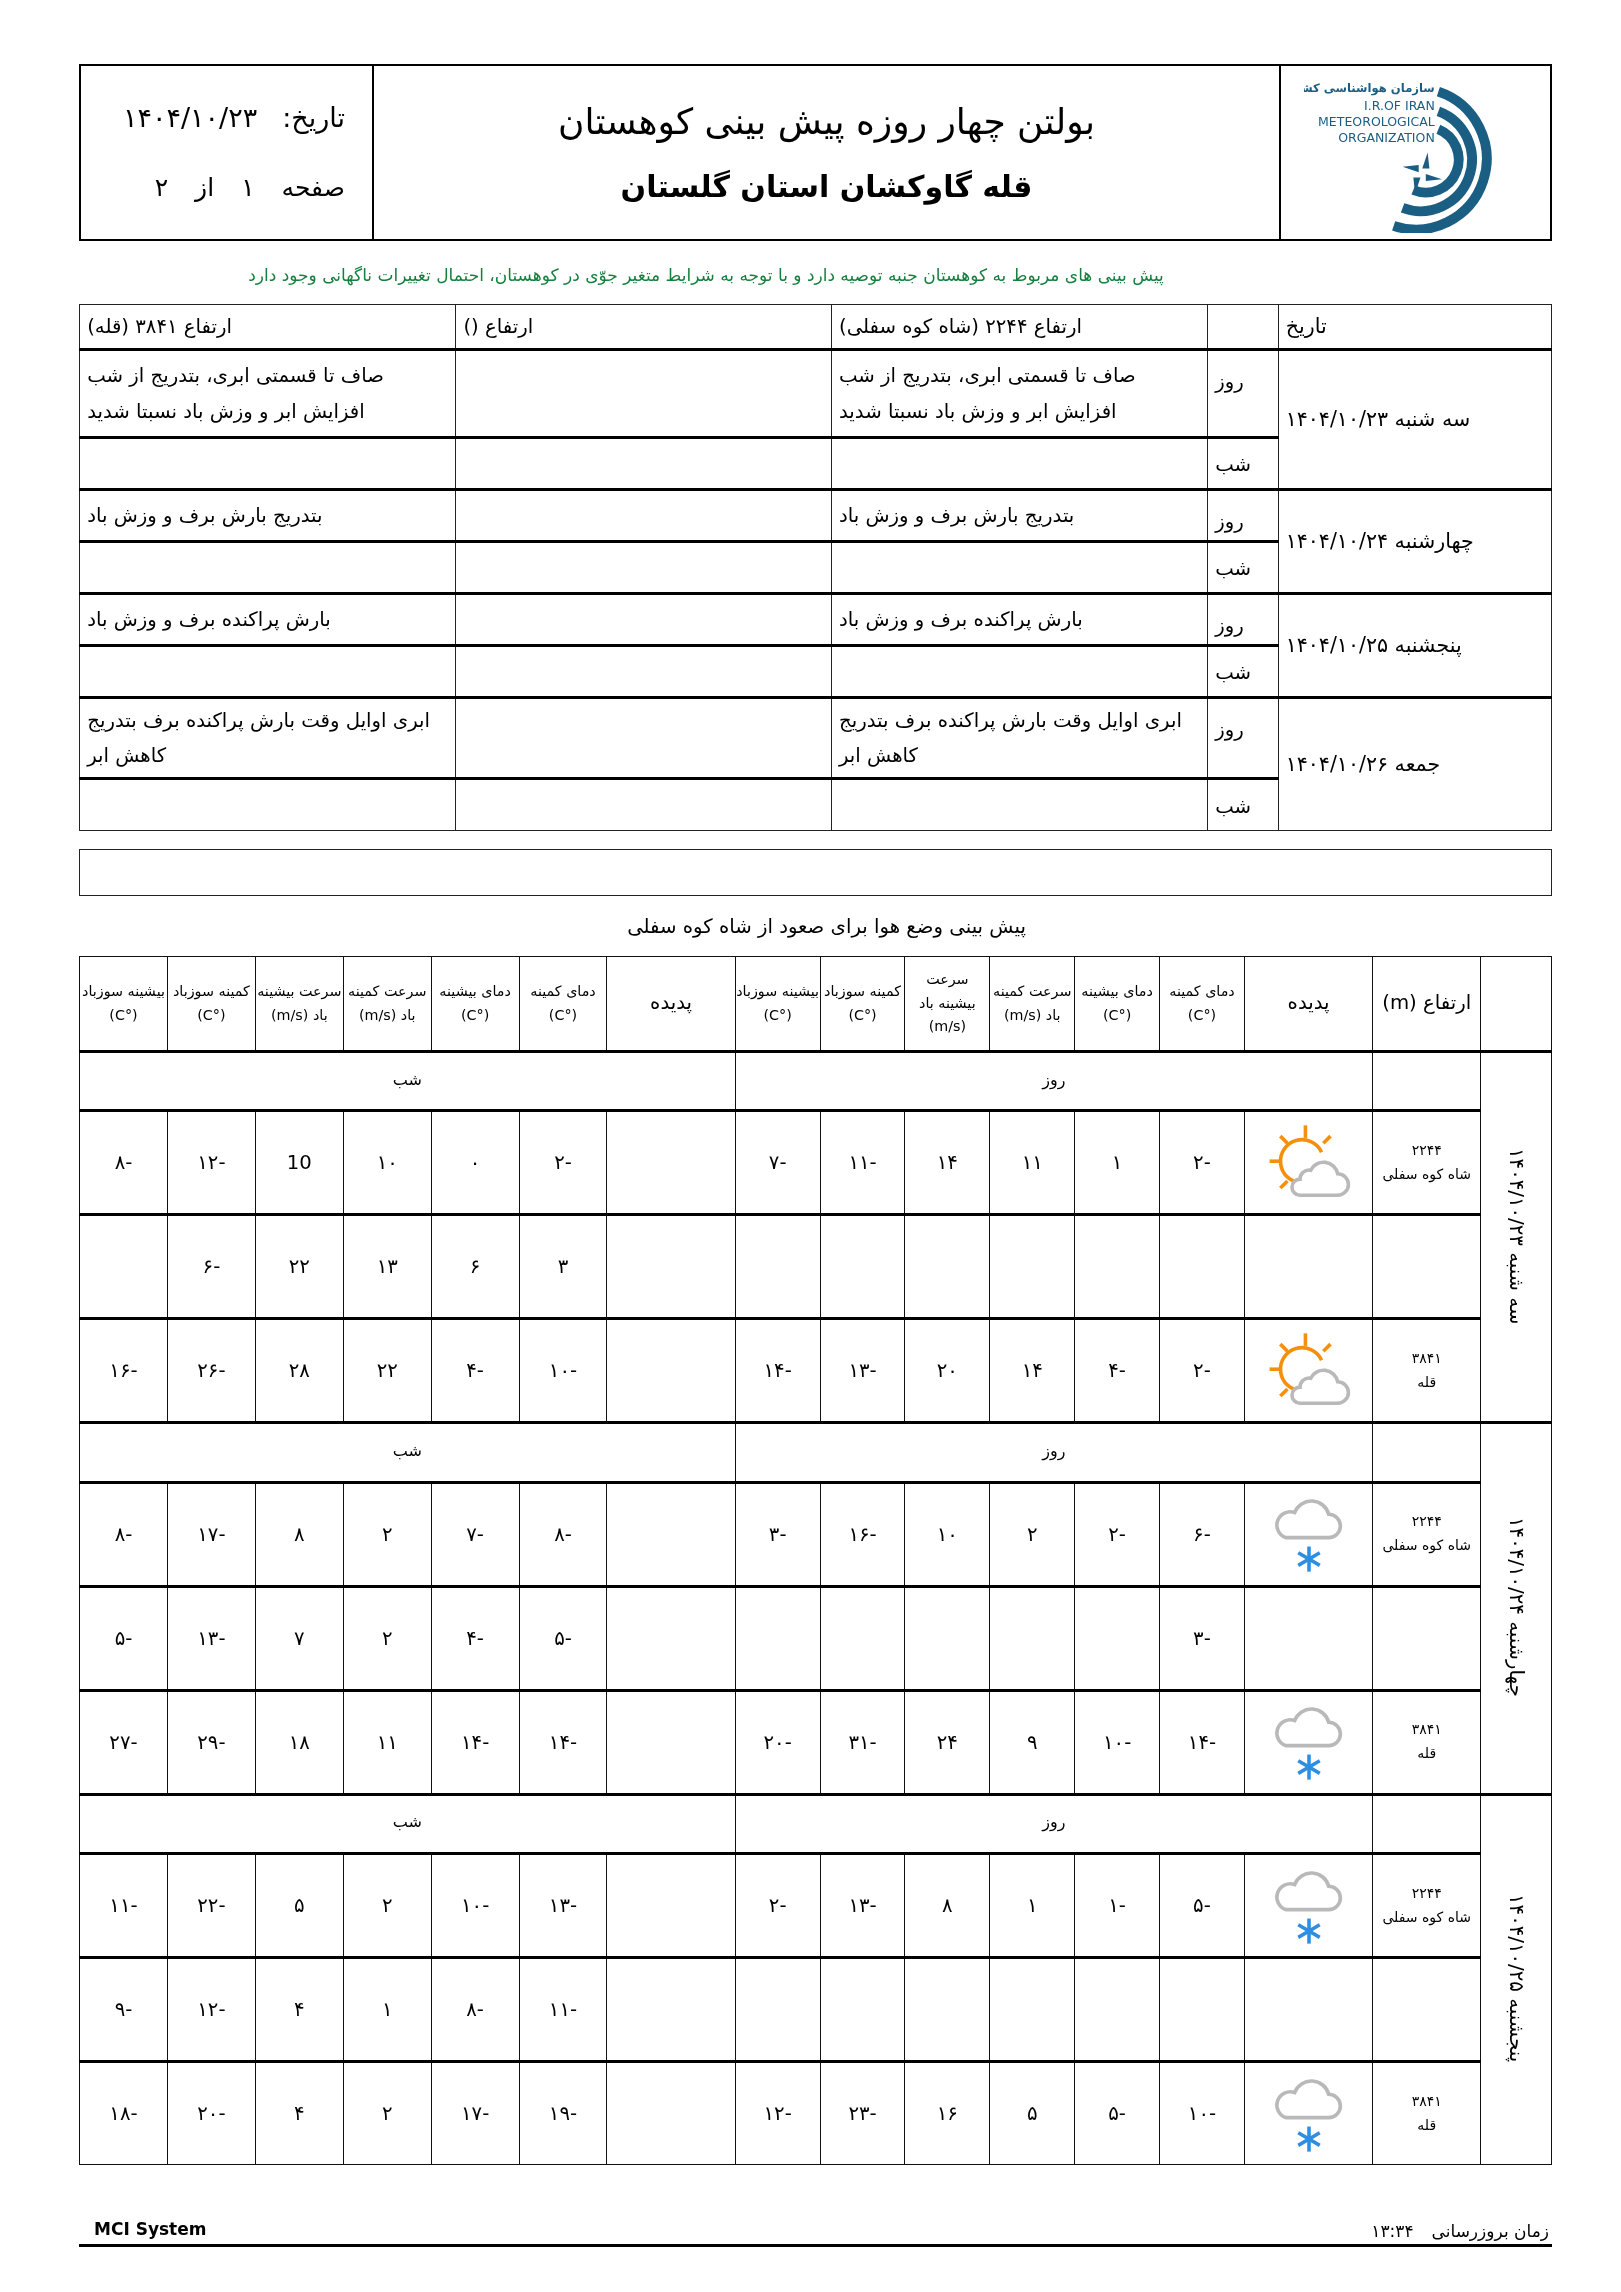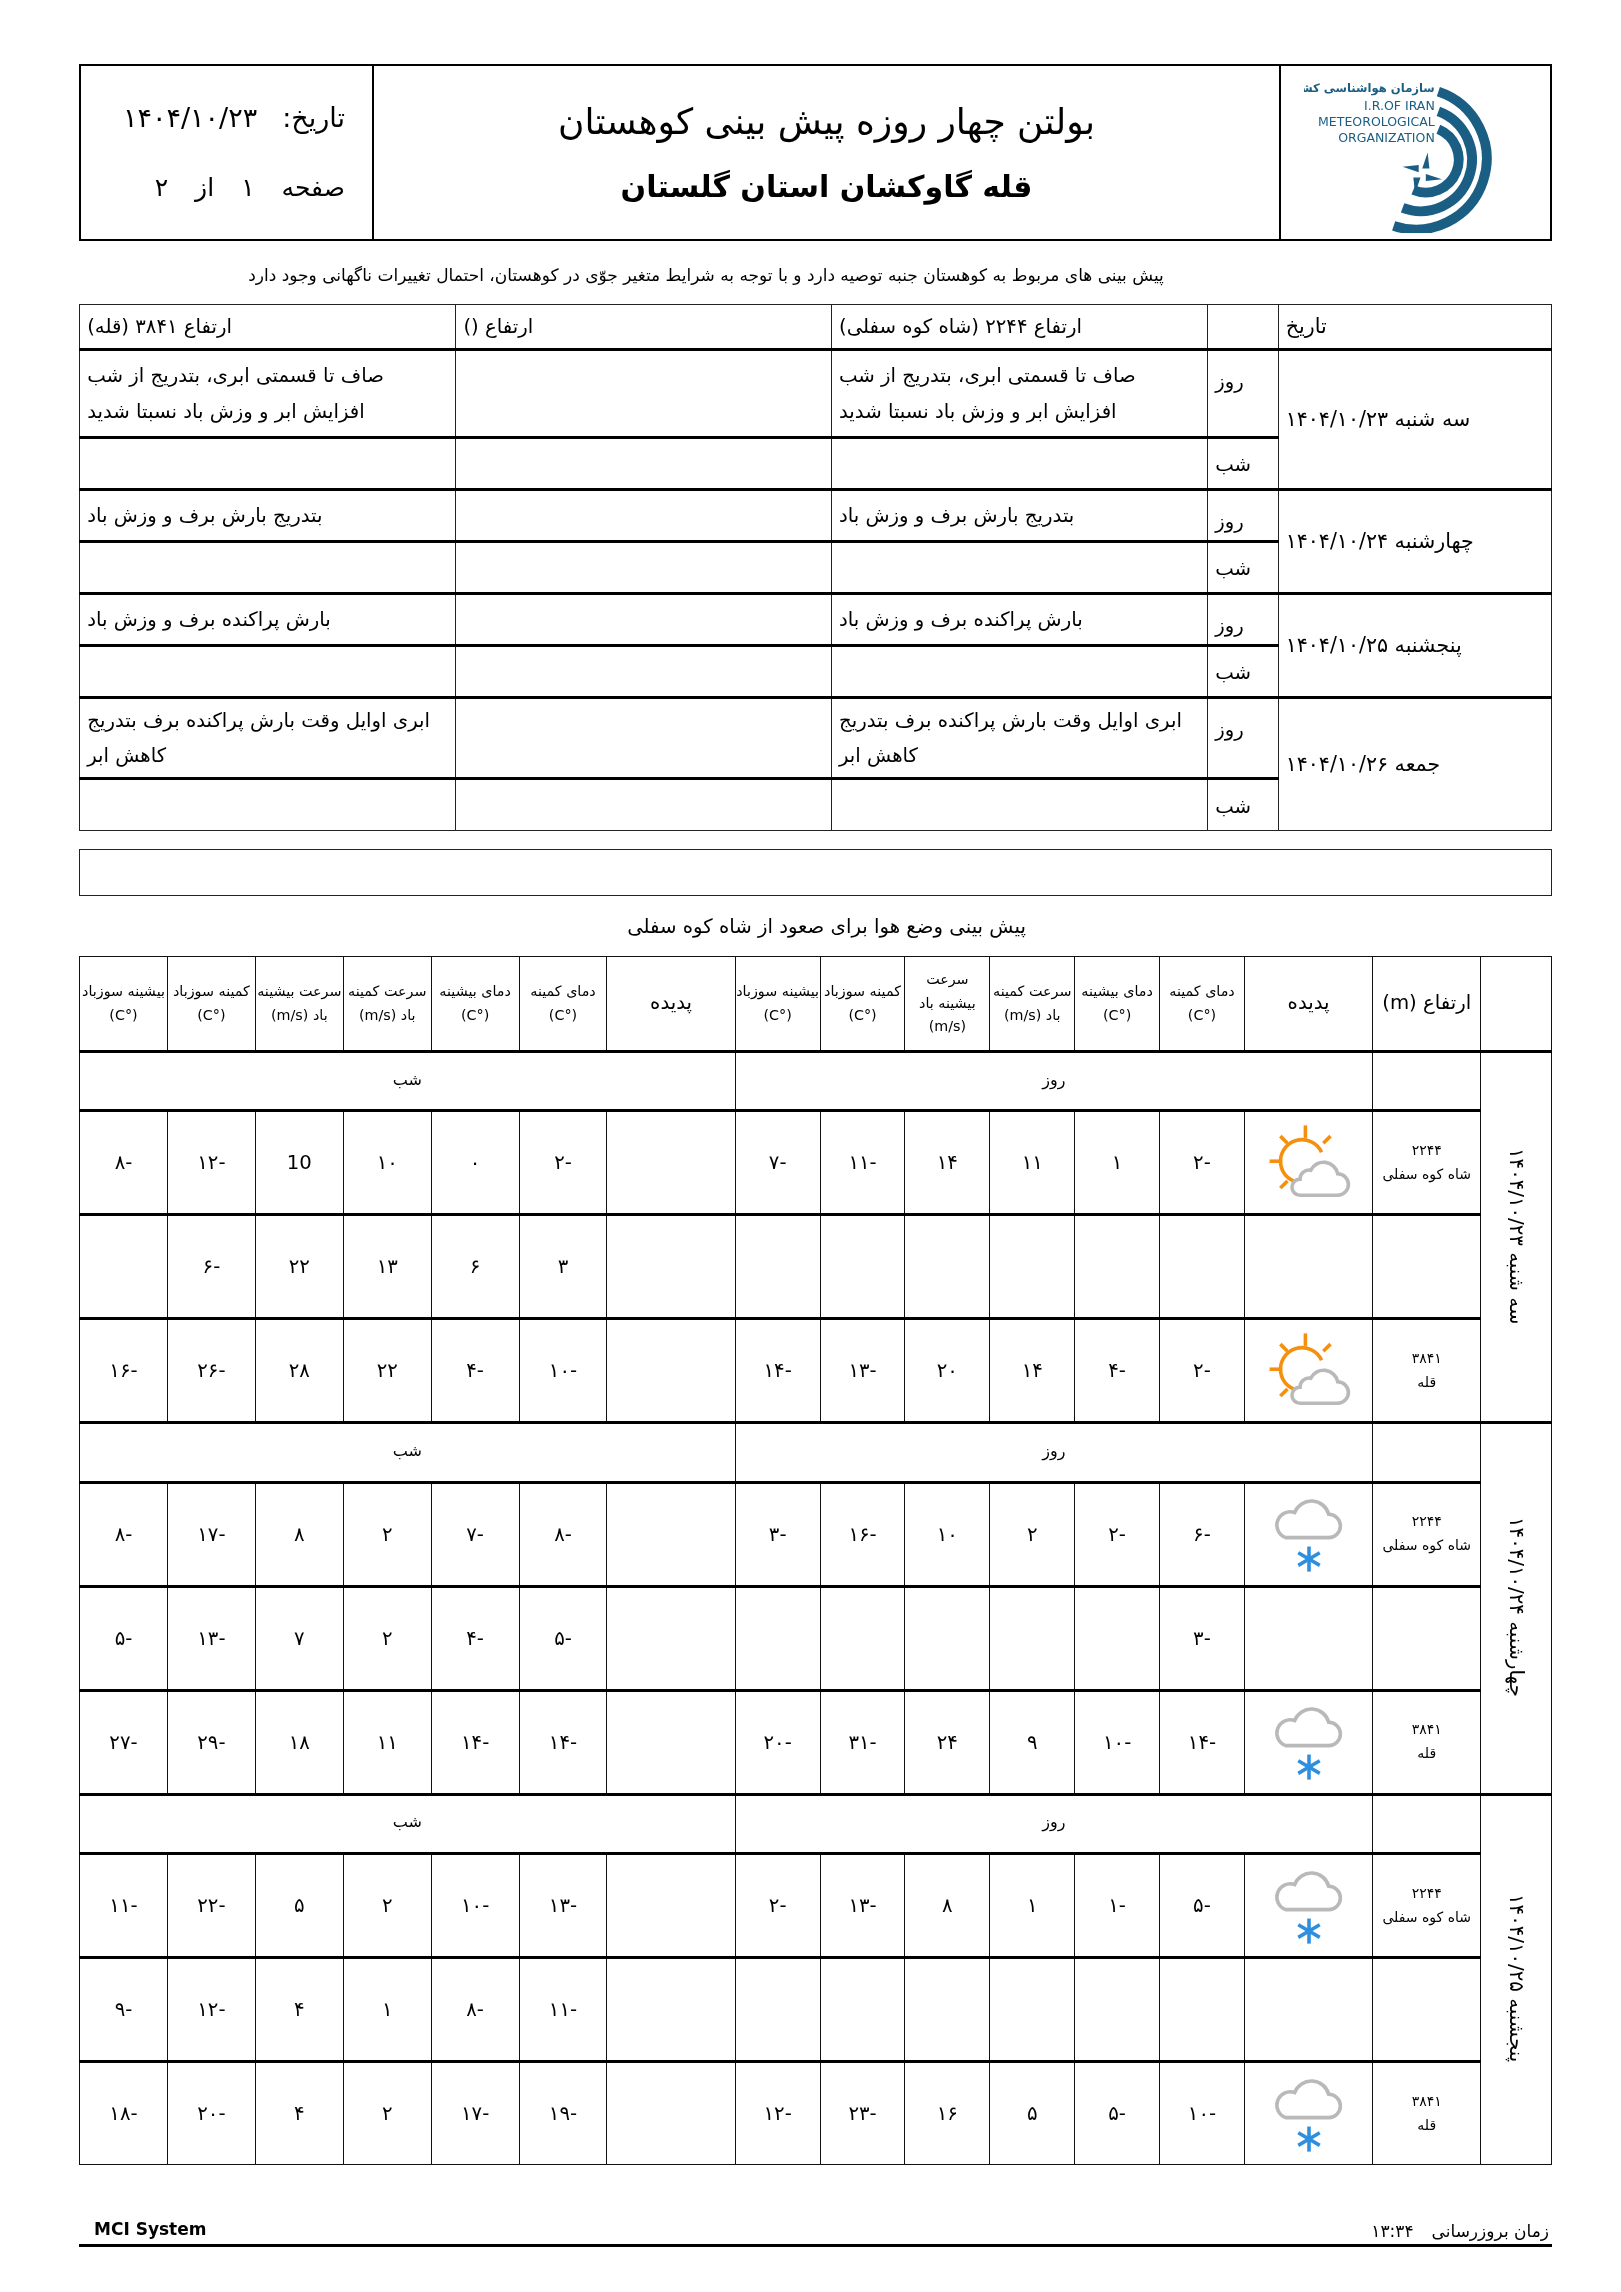--- a/index.html
+++ b/index.html
@@ -78,21 +78,21 @@
         <path d="M130 118 l-6 18 l-2 -18 z"></path>
       </g>
       <text x="146" y="22" text-anchor="end" font-size="13" font-weight="bold" fill="#1b5e84" font-family="DejaVu Sans, sans-serif">سازمان هواشناسی کشور</text>
       <text x="146" y="42" text-anchor="end" font-size="14" fill="#1b5e84" font-family="DejaVu Sans, sans-serif">I.R.OF IRAN</text>
       <text x="146" y="60" text-anchor="end" font-size="14" fill="#1b5e84" font-family="DejaVu Sans, sans-serif">METEOROLOGICAL</text>
       <text x="146" y="78" text-anchor="end" font-size="14" fill="#1b5e84" font-family="DejaVu Sans, sans-serif">ORGANIZATION</text>
     </svg>
   </div>
 </div>
 
-<div id="notice" class="abs" style="color: #000000;">پیش بینی های مربوط به کوهستان جنبه توصیه دارد و با توجه به شرایط متغیر جوّی در کوهستان، احتمال تغییرات ناگهانی وجود دارد</div>
+<div id="notice" class="abs" style="color: #15803d;">پیش بینی های مربوط به کوهستان جنبه توصیه دارد و با توجه به شرایط متغیر جوّی در کوهستان، احتمال تغییرات ناگهانی وجود دارد</div>
 
 <table id="summary">
   <thead>
     <tr style="height:45px">
       <th class="date-cell">تاریخ</th>
       <th class="dn-cell"></th>
       <th class="alt-cell">ارتفاع ۲۲۴۴ (شاه کوه سفلی)</th>
       <th class="alt-cell">ارتفاع  ()</th>
       <th class="alt-cell">ارتفاع ۳۸۴۱ (قله)</th>
     </tr>

